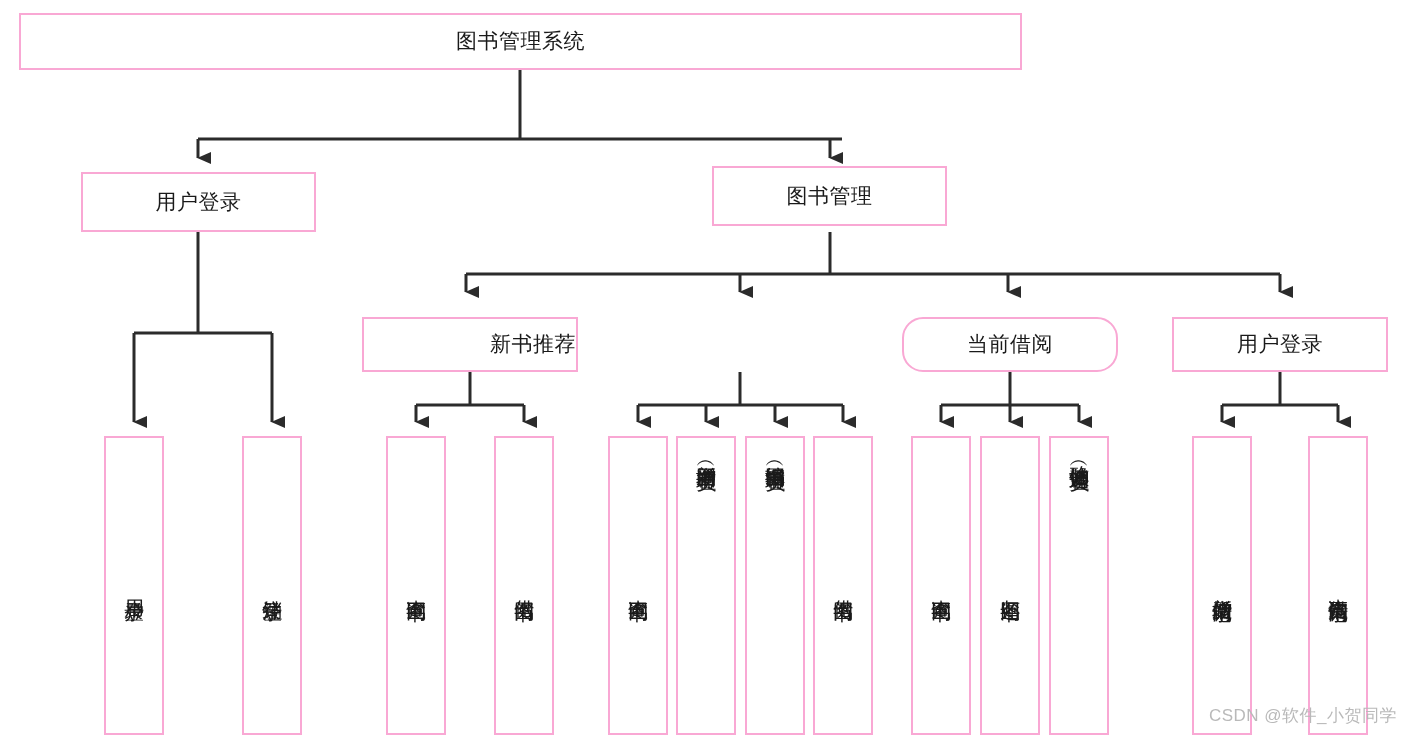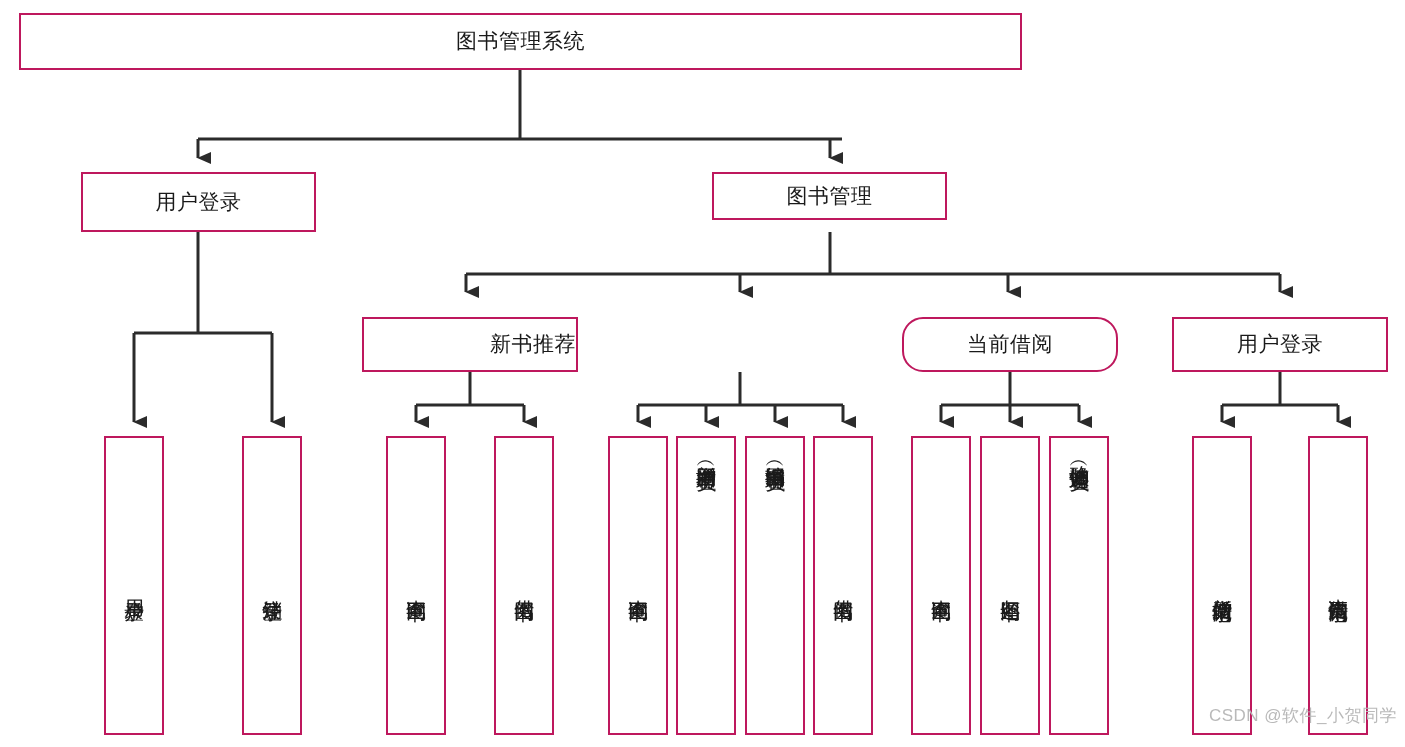--- a/index.html
+++ b/index.html
@@ -20,21 +20,21 @@
   svg.diagram-svg {
     position: absolute;
     left: 0;
     top: 0;
     width: 1405px;
     height: 747px;
   }
   .node-box {
     position: absolute;
     box-sizing: border-box;
-    border: 2px solid #be185d;
+    border: 2px solid #f9a8d4;
     background: #ffffff;
     display: flex;
     align-items: center;
     justify-content: center;
     color: #1a1a1a;
   }
   .node-label {
     font-size: 21px;
     line-height: 1.25;
     letter-spacing: 0.5px;
@@ -124,21 +124,21 @@
     </g>
   </svg>
 
   <div class="node-box" style="left:19px; top:13px; width:1003px; height:57px;">
     <span class="node-label">图书管理系统</span>
   </div>
 
   <div class="node-box" style="left:81px; top:172px; width:235px; height:60px;">
     <span class="node-label">用户登录</span>
   </div>
-  <div class="node-box" style="left:712px; top:172px; width:235px; height:48px;">
+  <div class="node-box" style="left:712px; top:166px; width:235px; height:60px;">
     <span class="node-label">图书管理</span>
   </div>
 
   <div class="node-box" style="left:362px; top:317px; width:216px; height:55px;justify-content:flex-end;">
     <span class="node-label">新书推荐</span>
   </div>
   <div class="node-box" style="left:902px; top:317px; width:216px; height:55px;border-radius:21px;">
     <span class="node-label">当前借阅</span>
   </div>
   <div class="node-box" style="left:1172px; top:317px; width:216px; height:55px;">

